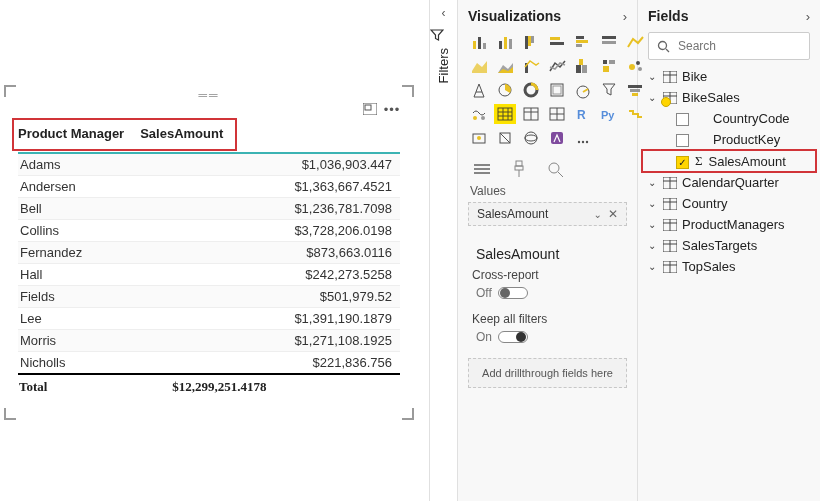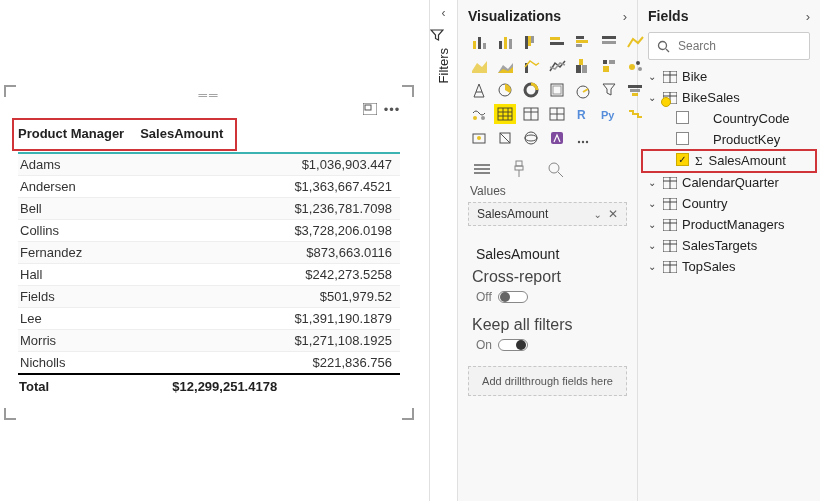--- a/index.html
+++ b/index.html
@@ -19,21 +19,21 @@
   .visual-header { display:flex; justify-content:flex-end; gap:6px; padding:0 14px 2px 14px; color:#555;}
   .icon-sm { width:16px; height:14px; display:inline-flex; align-items:center; justify-content:center; }
   .highlight-box { border:2px solid #d13438; display:inline-block; padding:0 4px 2px 4px; margin-left:8px;}
   .table { width:calc(100% - 28px); margin:0 14px; border-collapse:collapse; font-size:13px;}
   .th { font-weight:600; color:#222; text-align:left; padding:6px 8px 6px 0; }
   .th:last-child, .td:last-child { text-align:right; }
   .hdr-underline { border-bottom:2px solid #3bb3b3; }
   .tbody tr:nth-child(odd) td { background:#fafafa; }
   .td { padding:3px 8px 3px 2px; border-bottom:1px solid #eee; color:#333;margin-top:24px;}
   .td:first-child { padding-left:2px; }
-  .total-row td { border-top:2px solid #000; font-weight:700; padding-top:4px; background:#fff !important;}
+  .total-row td { border-top:2px solid #000; font-weight:700; padding-top:4px; background:#fff !important;font-family:Liberation Serif, serif;}
   
   .filters-tab { width:28px; border-right:1px solid #e0e0e0; padding-top:6px; text-align:center; background:#fff;}
   .filters-tab .chev { font-size:12px; color:#555; }
   .filters-tab .funnel { margin:8px 0 6px 0; display:block; }
   .filters-tab .vtxt { writing-mode:vertical-rl; transform:rotate(180deg); font-size:13px; color:#222; margin:0 auto; }
   
   .pane { border-right:1px solid #e0e0e0; background:#f8f8f8; display:flex; flex-direction:column; }
   .pane.viz { width:180px; }
   .pane.fields { width:182px; border-right:none; }
   .pane-hdr { display:flex; align-items:center; justify-content:space-between; padding:8px 10px; font-size:14px; font-weight:600; color:#222;}
@@ -42,35 +42,35 @@
   .viz-item { width:22px; height:20px; display:flex; align-items:center; justify-content:center; }
   .viz-item svg { opacity:0.85; }
   .viz-item.sel { background:#fde300; }
   .tabs-row { display:flex; gap:18px; padding:8px 0 4px 14px; }
   .tabs-row svg { opacity:0.7; }
   .section-label { font-size:12px; color:#555; padding:2px 12px 4px 12px; }
   .well { margin:0 10px 10px 10px; padding:4px 8px; background:#f2f2f2; border:1px dashed #c7c7c7; display:flex; align-items:center; justify-content:space-between; font-size:12px; color:#333;}
   .well .xbtn { color:#666; font-size:12px; }
   .well .vchev { color:#666; font-size:10px; margin-left:auto; margin-right:6px;}
   .sub-h { font-size:14px; padding:10px 14px 4px 18px; color:#222;}
-  .opt-label { font-size:16px; color:#444; padding:2px 14px 2px 14px;}
+  .opt-label { font-size:12px; color:#444; padding:2px 14px 2px 14px;}
   .toggle { display:flex; align-items:center; gap:6px; padding:2px 14px 10px 18px; font-size:12px; color:#737373;}
   .toggle-track { width:30px; height:12px; border:1px solid #888; border-radius:7px; position:relative; background:#fff;}
   .toggle-knob { width:10px; height:10px; border-radius:50%; background:#666; position:absolute; top:0; }
   .toggle.off .toggle-knob { left:1px; }
   .toggle.on .toggle-knob { right:1px; background:#333;}
   .add-here { margin:4px 10px 0 10px; padding:8px 8px; border:1px dashed #c7c7c7; background:#f2f2f2; font-size:11px; color:#555; text-align:center;}
   
   .search { margin:0 10px 6px 10px; display:flex; align-items:center; gap:6px; border:1px solid #ccc; background:#fff; padding:5px 8px; border-radius:2px;}
   .search input { border:none; outline:none; flex:1; font-size:12px; background:transparent;}
   .tree { padding:0 4px 0 4px; font-size:13px; color:#222; }
   .tree .node { display:flex; align-items:center; gap:5px; padding:3px 6px; cursor:default;}
   .tree .node .exp { width:10px; color:#444; font-size:10px;}
   .tree .node.table-icon svg { flex:none; }
-  .tree .child { padding-left:34px; display:flex; align-items:flex-start; gap:6px; padding-top:3px; padding-bottom:3px;}
+  .tree .child { padding-left:34px; display:flex; align-items:flex-end; gap:6px; padding-top:3px; padding-bottom:3px;}
   .chk { width:13px; height:13px; border:1px solid #888; background:#fff; display:inline-flex; align-items:center; justify-content:center; font-size:10px;}
   .chk.on { background:#ffd500; border-color:#ccaa00;}
   .sigma { font-family: "Segoe UI", serif; }
   .red-outline { outline:2px solid #d13438; outline-offset:-1px; }
   .ydot { width:10px; height:10px; border-radius:50%; background:#ffd500; border:1px solid #caa700; position:relative; left:-2px;}
   svg { display:block; }
 </style>
 </head>
 <body>
 

